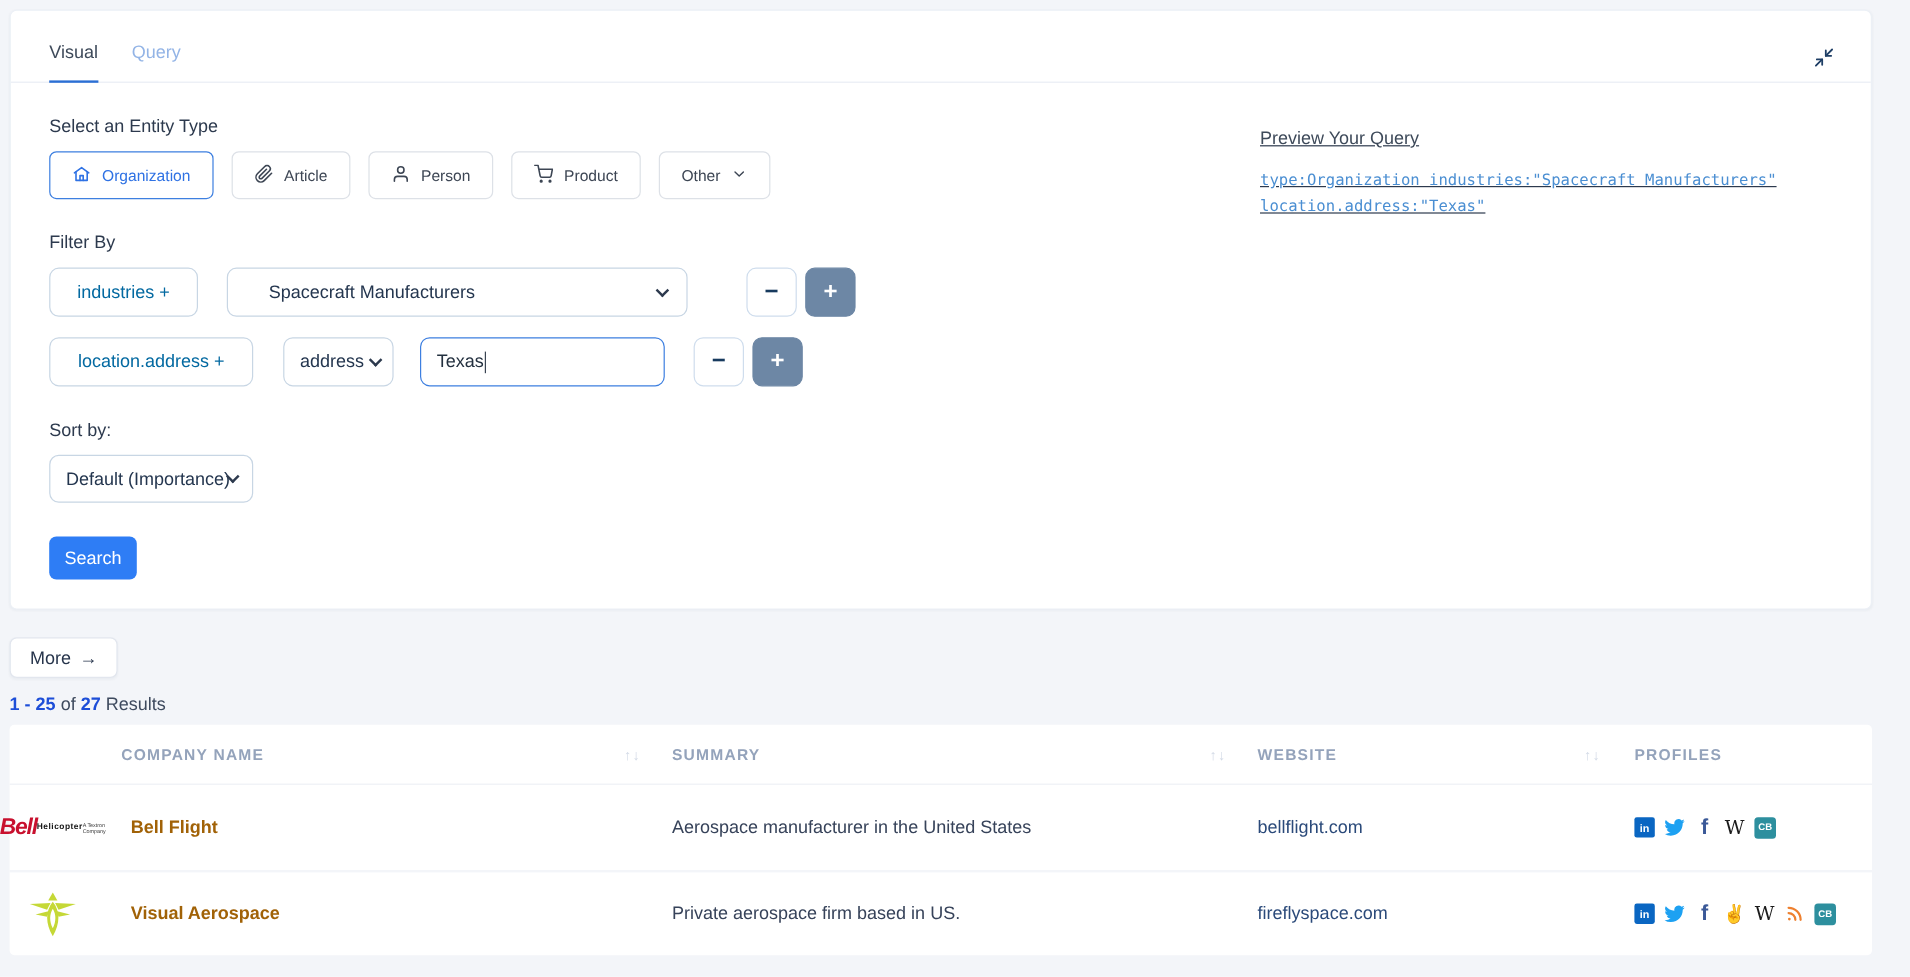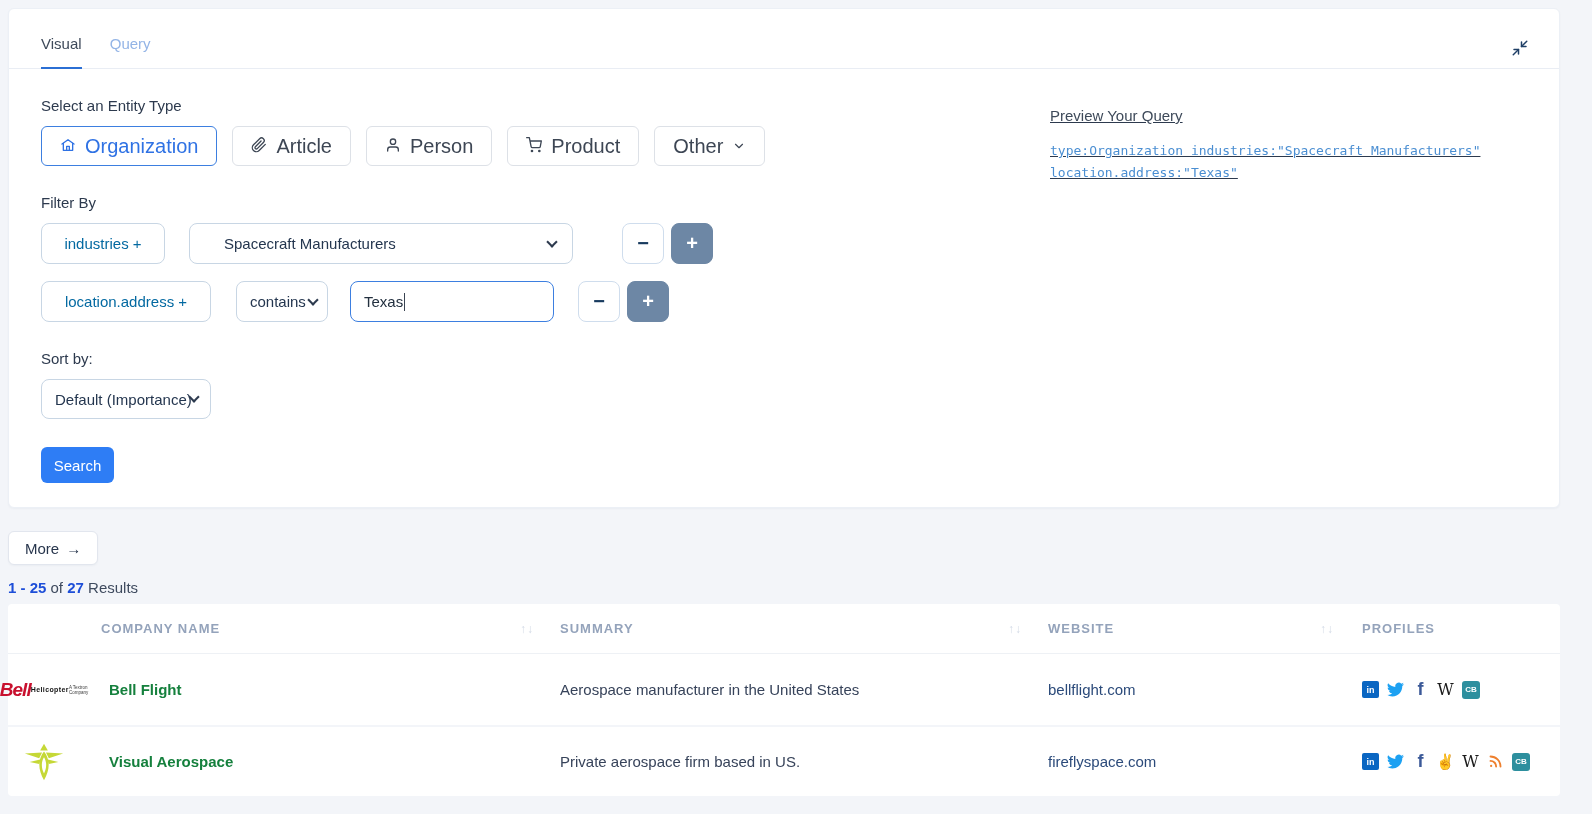--- a/index.html
+++ b/index.html
@@ -27,21 +27,21 @@
   .collapse-btn { position:absolute; top:30px; right:28px; width:20px; height:20px; cursor:pointer; }
   .collapse-btn svg { stroke:#1f3f66; }
 
   .builder { padding:28px 32px 0 32px; }
   .section-label { color:#2d3a4e; margin-bottom:12px; }
   .entity-row { display:flex; gap:15px; margin-bottom:28px; }
   .entity-btn {
     display:inline-flex; align-items:center; gap:9px;
     height:40px; padding:0 18px;
     border:1px solid #dde1e7; border-radius:6px;
-    background:#fff; color:#3d4654; cursor:pointer; font-size:20px;
+    background:#fff; color:#3d4654; cursor:pointer; font-size:13px;
   }
   .entity-btn svg { stroke:#3d4654; }
   .entity-btn.selected { border-color:#3d7fe0; color:#2f72e4; }
   .entity-btn.selected svg { stroke:#2f72e4; }
 
   .filter-row { display:flex; align-items:center; margin-bottom:17px; }
   .ctl {
     height:41px; border:1px solid #c8d6e4; border-radius:8px;
     background:#fff; display:flex; align-items:center;
   }
@@ -90,21 +90,21 @@
   .thead { height:50px; border-bottom:1px solid #eef1f5; }
   .th { display:flex; align-items:center; justify-content:space-between; color:#94a3bb; font-weight:bold; font-size:13px; letter-spacing:1px; }
   .th .lbl { padding-left:8px; }
   .th:first-child .lbl { padding-left:93px; }
   .th:last-child .lbl { padding-left:10px; }
   .sort-ic { color:#d3dae6; font-size:12px; padding-right:18px; cursor:pointer; }
   .trow { height:71px; cursor:pointer; }
   .trow + .trow { border-top:2px solid #f3f5f9; }
   .cell-company { display:flex; align-items:center; padding-left:12px; }
   .logo-box { width:48px; height:48px; margin-right:41px; display:flex; align-items:center; justify-content:center; background:#fff; }
-  .company-name { color:#15803d; font-weight:bold; font-size:15px; }
+  .company-name { color:#a16207; font-weight:bold; font-size:15px; }
   .cell-summary { padding-left:8px; color:#37435a; }
   .cell-website { padding-left:8px; color:#2b4a7a; cursor:pointer; }
   .cell-profiles { padding-left:10px; display:flex; align-items:center; }
 
   
   .bell-word { font-style:italic; font-weight:800; font-size:19px; line-height:15px; color:#c8102e; letter-spacing:-1px; }
   .bell-heli { font-size:7px; font-weight:bold; color:#141414; letter-spacing:.4px; }
   .bell-sub  { font-size:4.5px; color:#3a3a3a; }
 
   
@@ -185,21 +185,21 @@
         <span class="select-value">Spacecraft Manufacturers</span>
         <span class="chev" style="right:16px;"></span>
       </div>
       <div class="minus-btn" style="margin-left:49px;">−</div>
       <div class="plus-btn" style="margin-left:7px;">+</div>
     </div>
 
     <div class="filter-row">
       <div class="ctl field-btn w2">location.address +</div>
       <div class="ctl select small" style="width:92px; margin-left:25px;">
-        <span class="select-value">contains</span>
+        <span class="select-value">address</span>
         <span class="chev" style="right:10px;"></span>
       </div>
       <div class="ctl text-input" style="margin-left:22px;">
         <span>Texas</span>
           <span class="caret"></span>
       </div>
       <div class="minus-btn" style="margin-left:24px;">−</div>
       <div class="plus-btn" style="margin-left:7px;">+</div>
     </div>
 

